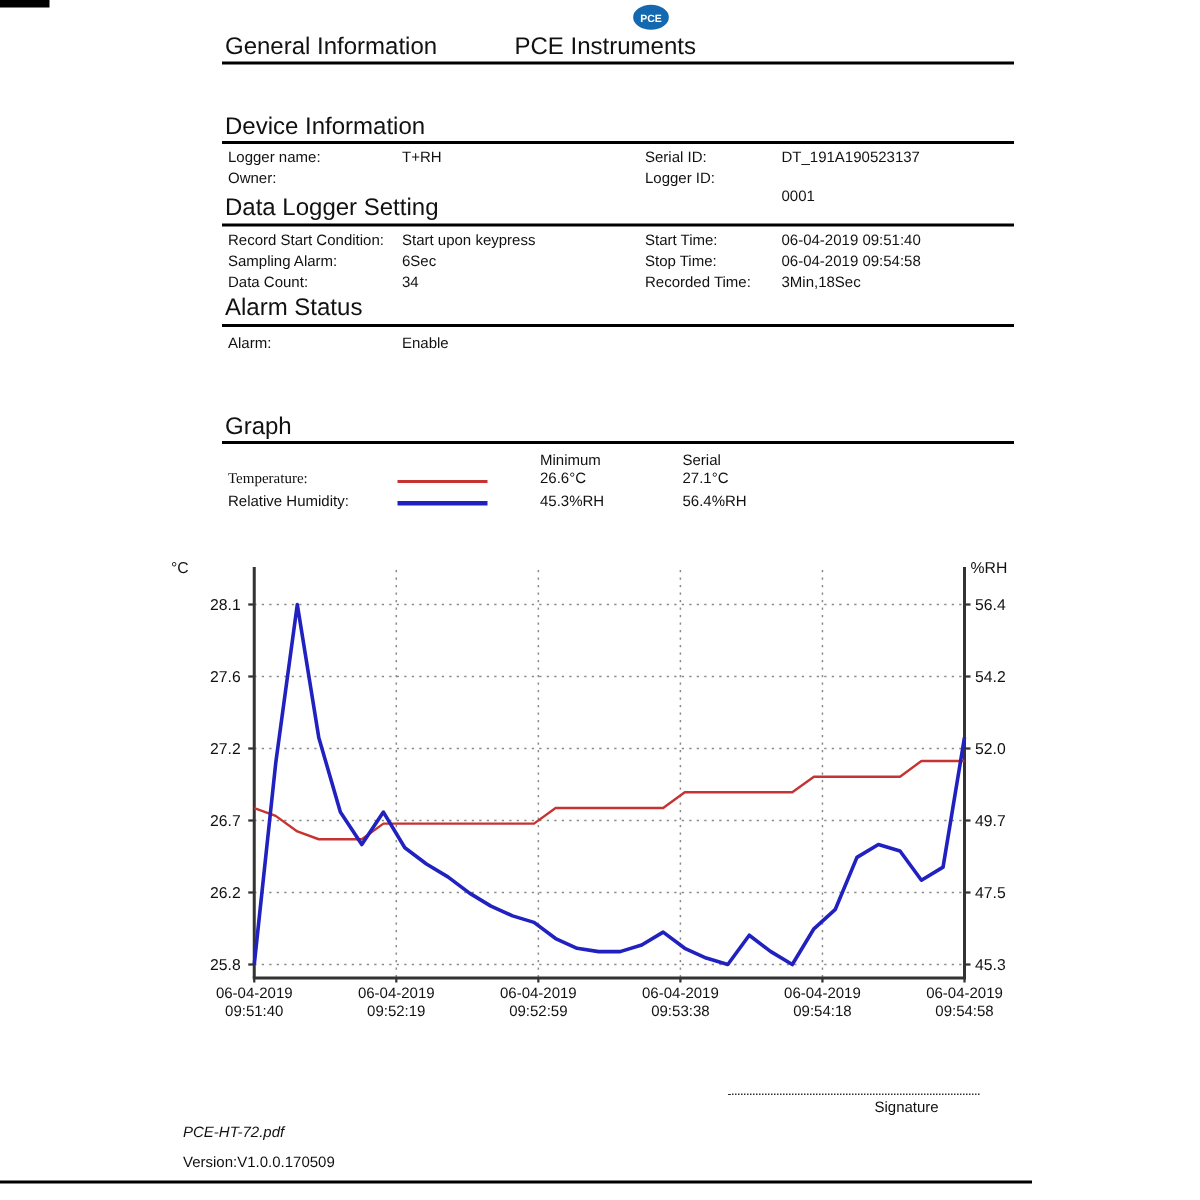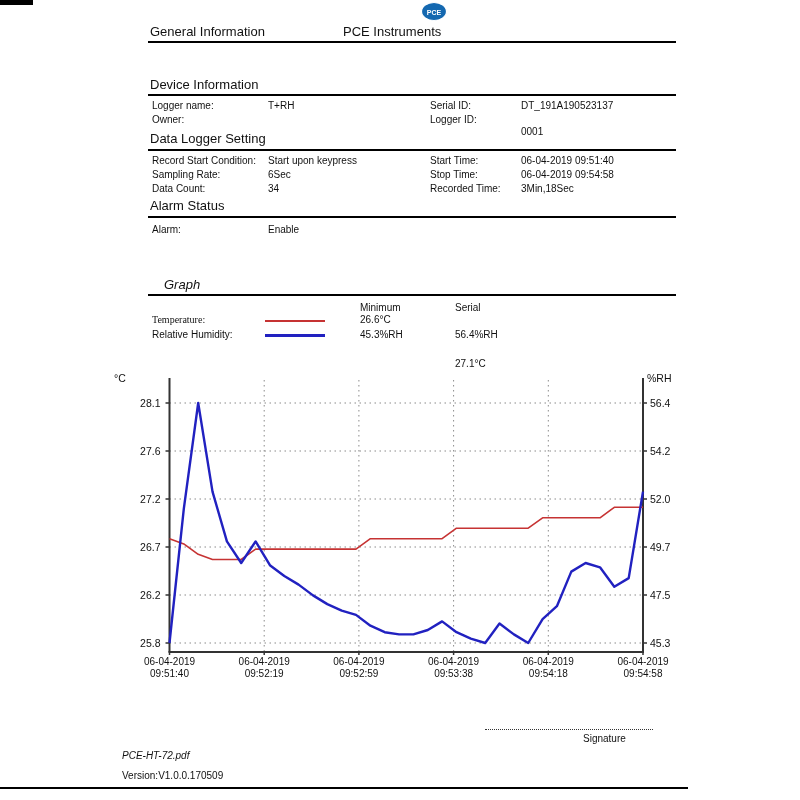--- a/index.html
+++ b/index.html
@@ -1,19 +1,19 @@
 <!DOCTYPE html>
 <html><head>
 <meta charset="utf-8">
 <style>
   html,body{margin:0;padding:0;background:#fff;}
   .page{position:relative;width:800px;height:800px;background:#ffffff;overflow:hidden;
         font-family:"Liberation Sans",sans-serif;color:#111;}
   .t{position:absolute;font-size:10px;line-height:12px;color:#111;white-space:nowrap;}
-  .title{font-size:13px;}
+  .title{font-size:16px;}
   .rule{position:absolute;height:2px;background:#000;}
   .mark{position:absolute;background:#000;}
   .swatch{position:absolute;width:60px;}
   #chart-svg{position:absolute;left:0;top:0;pointer-events:none;}
   .dotted{position:absolute;border-top:1.5px dotted #333;height:0;}
 </style>
 </head>
 <body>
 
 <div class="page">
@@ -40,43 +40,43 @@
   <span class="t" style="left:268px;top:114px;"></span>
   <span class="t" style="left:430px;top:114px;">Logger ID:</span>
   <span class="t" style="left:521px;top:126px;">0001</span>
 
   <span class="t title" style="left:150px;top:133px;">Data Logger Setting</span>
   <div class="rule" style="left:148px;top:149px;width:528px;"></div>
   <span class="t" style="left:152px;top:155px;">Record Start Condition:</span>
   <span class="t" style="left:268px;top:155px;">Start upon keypress</span>
   <span class="t" style="left:430px;top:155px;">Start Time:</span>
   <span class="t" style="left:521px;top:155px;">06-04-2019 09:51:40</span>
-  <span class="t" style="left:152px;top:169px;">Sampling Rate:</span>
+  <span class="t" style="left:152px;top:169px;">Sampling Alarm:</span>
   <span class="t" style="left:268px;top:169px;">6Sec</span>
   <span class="t" style="left:430px;top:169px;">Stop Time:</span>
   <span class="t" style="left:521px;top:169px;">06-04-2019 09:54:58</span>
   <span class="t" style="left:152px;top:183px;">Data Count:</span>
   <span class="t" style="left:268px;top:183px;">34</span>
   <span class="t" style="left:430px;top:183px;">Recorded Time:</span>
   <span class="t" style="left:521px;top:183px;">3Min,18Sec</span>
 
   <span class="t title" style="left:150px;top:200px;">Alarm Status</span>
   <div class="rule" style="left:148px;top:216px;width:528px;"></div>
   <span class="t" style="left:152px;top:224px;">Alarm:</span>
   <span class="t" style="left:268px;top:224px;">Enable</span>
 
-  <span class="t title" style="left:164px;top:279px;font-style:italic;">Graph</span>
+  <span class="t title" style="left:150px;top:279px;">Graph</span>
   <div class="rule" style="left:148px;top:294px;width:528px;"></div>
   <span class="t" style="left:360px;top:302px;">Minimum</span>
   <span class="t" style="left:455px;top:302px;">Serial</span>
 
   <span class="t" style="left:152px;top:314px;font-family:Liberation Serif, serif;">Temperature:</span>
   <div class="swatch" style="left: 265px; top: 320px; height: 2px; background: rgb(198, 51, 51);"></div>
   <span class="t" style="left:360px;top:314px;">26.6°C</span>
-  <span class="t" style="left:455px;top:314px;margin-top:44px;">27.1°C</span>
+  <span class="t" style="left:455px;top:314px;">27.1°C</span>
 
   <span class="t" style="left:152px;top:329px;">Relative Humidity:</span>
   <div class="swatch" style="left: 265px; top: 334px; height: 3px; background: rgb(33, 33, 192);"></div>
   <span class="t" style="left:360px;top:329px;">45.3%RH</span>
   <span class="t" style="left:455px;top:329px;">56.4%RH</span>
 
   <svg id="chart-svg" width="800" height="800" viewBox="0 0 800 800">
       <line x1="169.5" y1="403" x2="643" y2="403" stroke="#8a8a8a" stroke-width="1" stroke-dasharray="1.5,3.5"></line>
       <line x1="165.5" y1="403" x2="169.5" y2="403" stroke="#333" stroke-width="1.5"></line>
       <line x1="643" y1="403" x2="647" y2="403" stroke="#333" stroke-width="1.5"></line>

